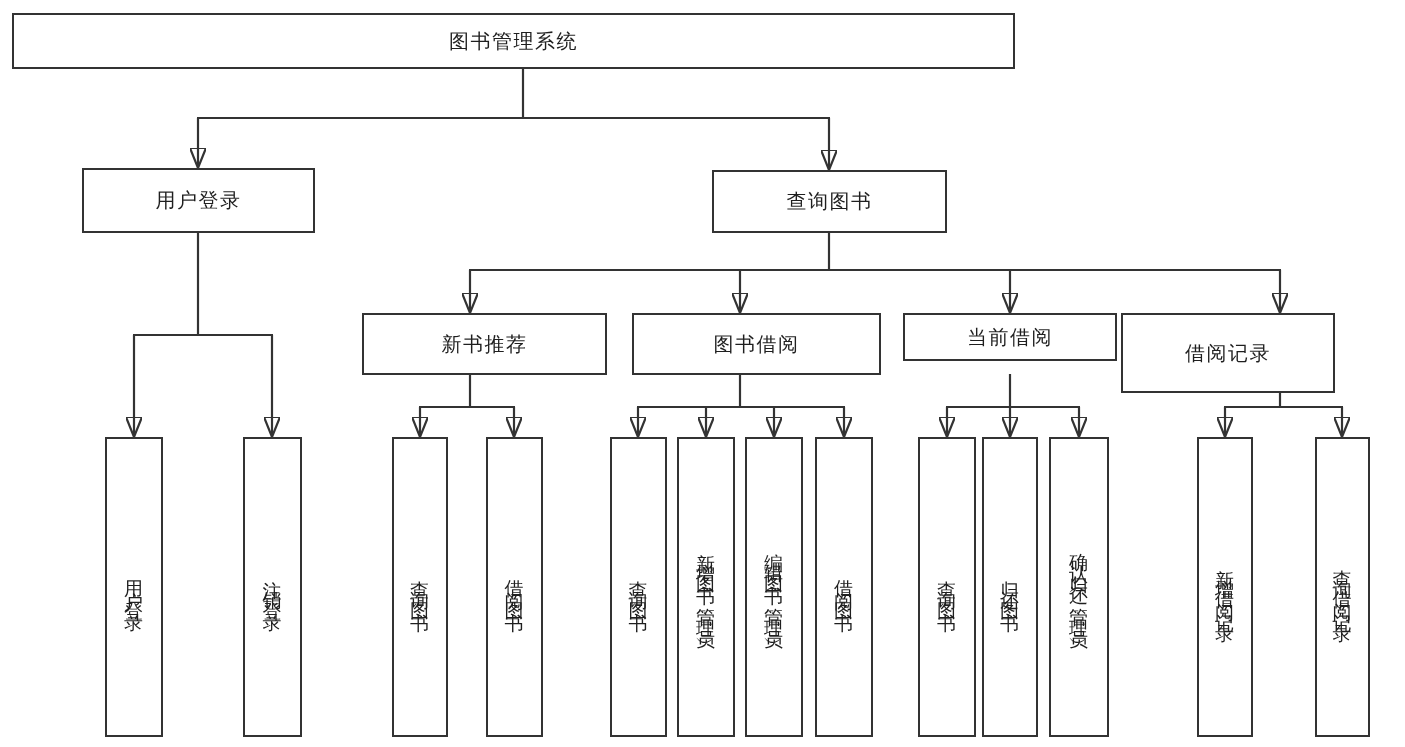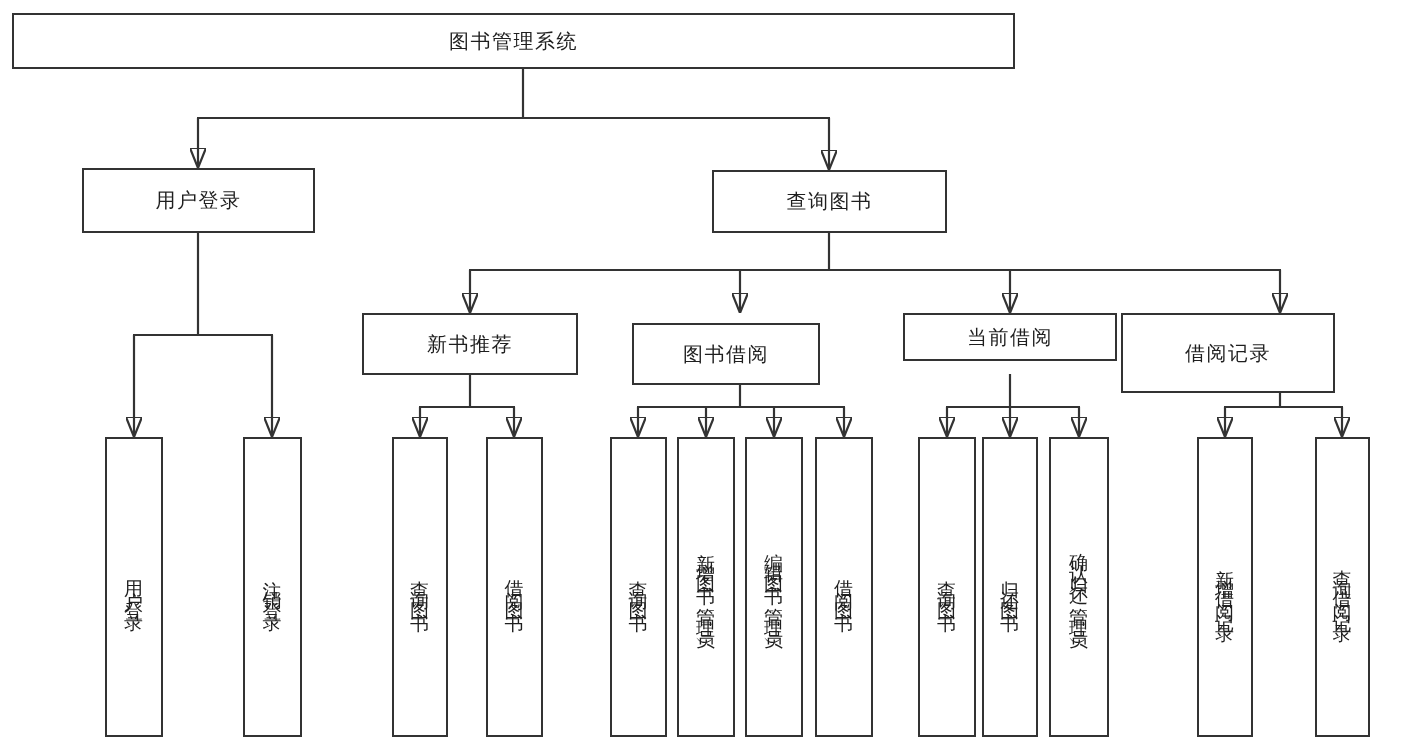--- a/index.html
+++ b/index.html
@@ -83,22 +83,22 @@
     <path d="M1224,407 H1343"></path>
     <path d="M1225,407 V435" marker-end="url(#arw)"></path>
     <path d="M1342,407 V435" marker-end="url(#arw)"></path>
   </svg>
 
   <div class="node" style="left:12px;top:13px;width:1003px;height:56px">图书管理系统</div>
 
   <div class="node" style="left:82px;top:168px;width:233px;height:65px">用户登录</div>
   <div class="node" style="left:712px;top:170px;width:235px;height:63px">查询图书</div>
 
-  <div class="node" style="left:362px;top:313px;width:216px;height:62px">新书推荐</div>
-  <div class="node" style="left:632px;top:323px;width:188px;height:62px">图书借阅</div>
+  <div class="node" style="left:362px;top:313px;width:245px;height:62px">新书推荐</div>
+  <div class="node" style="left:632px;top:313px;width:249px;height:62px">图书借阅</div>
   <div class="node" style="left:903px;top:313px;width:214px;height:48px">当前借阅</div>
   <div class="node" style="left:1121px;top:313px;width:214px;height:80px">借阅记录</div>
 
   <div class="leaf" style="left:105px;width:58px">用户登录</div>
   <div class="leaf" style="left:243px;width:59px">注销登录</div>
 
   <div class="leaf" style="left:392px;width:56px">查询图书</div>
   <div class="leaf" style="left:486px;width:57px">借阅图书</div>
 
   <div class="leaf" style="left:610px;width:57px">查询图书</div>

